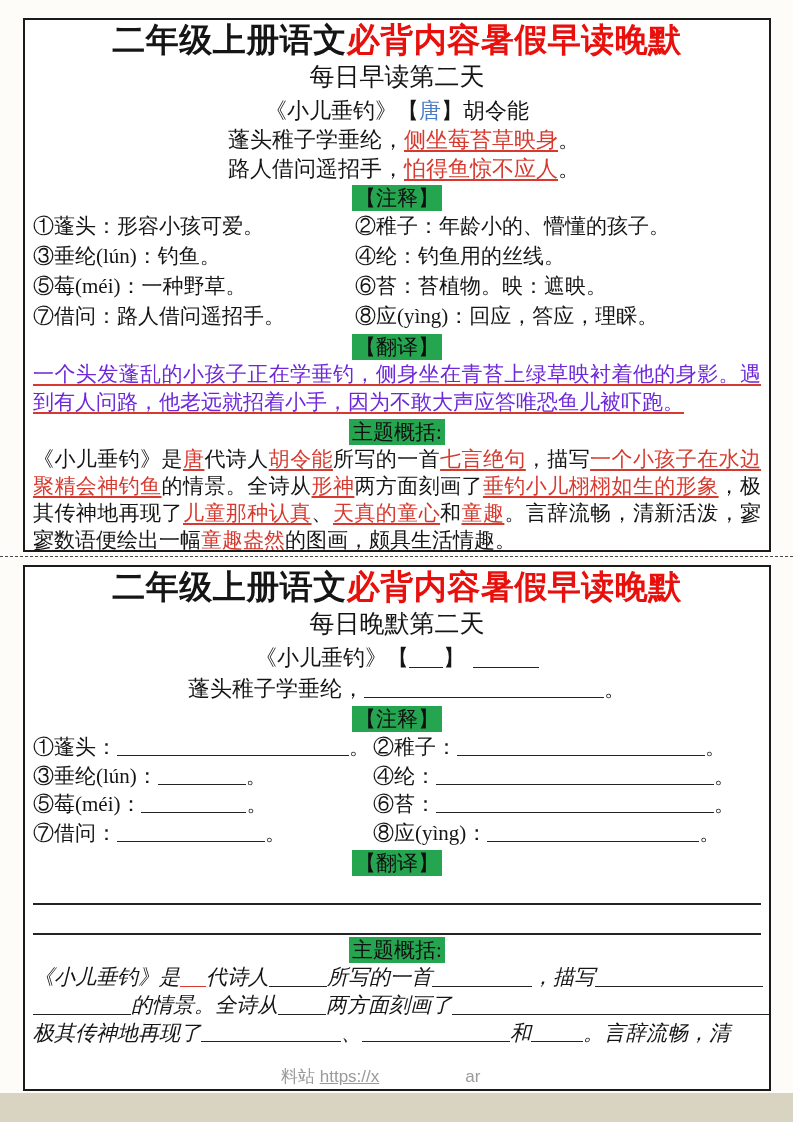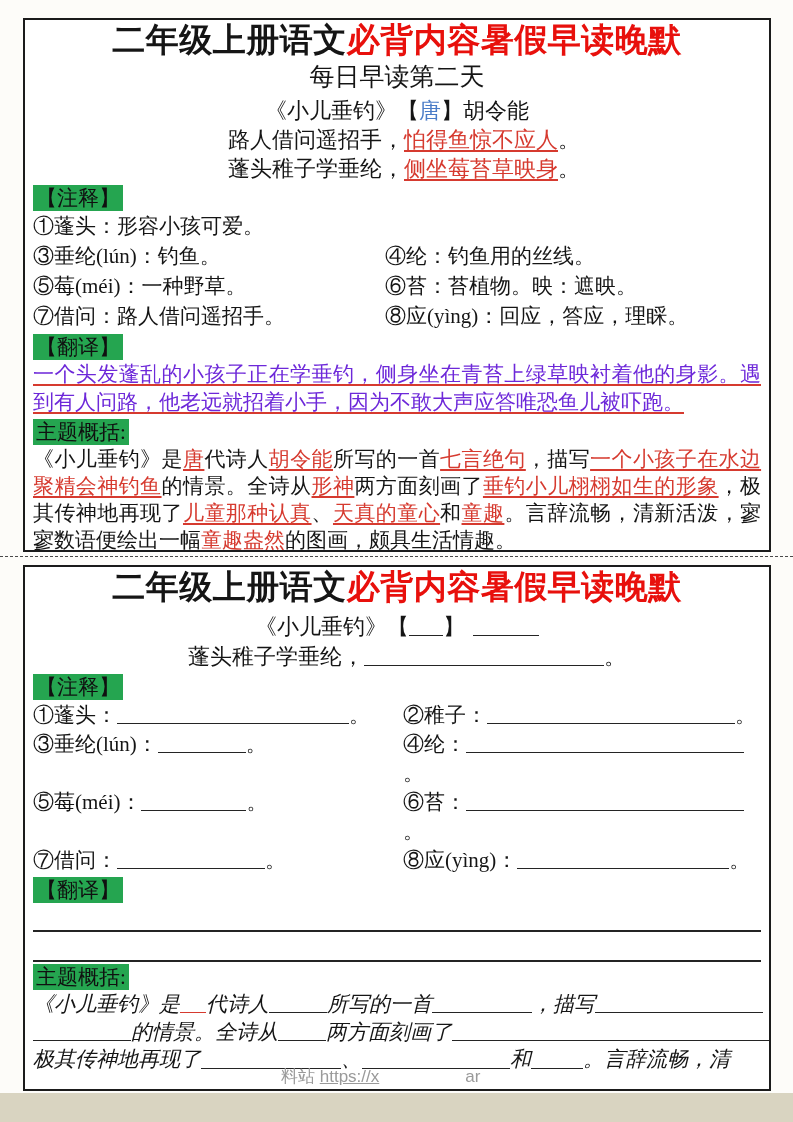--- a/index.html
+++ b/index.html
@@ -14,24 +14,24 @@
 
   .title{font-size:33px;font-weight:700;text-align:center;line-height:1.18;margin:1px 0 2px;letter-spacing:0.5px;}
   .t-red{color:#e8100c;}
   .subtitle{font-size:25px;font-weight:400;text-align:center;line-height:1.18;margin:0 0 1px;}
   .poem-head{font-size:22px;text-align:center;line-height:1.26;margin:6px 0 1px;}
   .dynasty{color:#4a7cc7;}
   .poem-line{font-size:22px;line-height:1.3;}
   #card1 .poem-line{padding-left:195px;}
   #card2 .poem-line{padding-left:155px;line-height:1.36;}
 
-  .label-line{margin:2px 0 1px;}
+  .label-line{margin:2px 0 1px;text-align:center;}
   .glabel{display:inline-block;background:#25a550;color:#101010;font-size:21px;line-height:1.24;padding:0 3px;}
 
-  .notes-row{display:grid;gap:30px;}
+  .notes-row{display:grid;}
   #c1-notes .notes-row{grid-template-columns:322px 1fr;line-height:1.42;font-size:21px;}
   #c2-notes .notes-row{grid-template-columns:340px 1fr;line-height:1.38;font-size:21px;}
 
   .red-u{color:#d63a2f;text-decoration:underline;text-decoration-color:#d63a2f;text-underline-offset:3px;}
   .translation{font-size:21px;line-height:1.33;color:#6d28d9;text-decoration:underline;
                text-decoration-color:#d63a2f;text-underline-offset:3px;text-align:justify;}
   .summary{font-size:21px;line-height:1.3;text-align:justify;}
   #c2-summary{text-align:left;font-style:italic;}
   .summary-line{white-space:nowrap;}
 
@@ -47,27 +47,28 @@
 </head>
 <body>
 
 <div class="page">
 
   <section class="card" id="card1">
     <h1 class="title"><span>二年级上册语文</span><span class="t-red">必背内容暑假早读晚默</span></h1>
     <div class="subtitle">每日早读第二天</div>
     <div class="poem-head"><span>《小儿垂钓》</span><span>【</span><span class="dynasty">唐</span><span>】</span><span>胡令能</span></div>
     <div id="c1-poem">
+        <div class="poem-line"><span>蓬头稚子学垂纶，</span><span class="red-u">侧坐莓苔草映身</span><span>。</span></div>
         <div class="poem-line"><span>路人借问遥招手，</span><span class="red-u">怕得鱼惊不应人</span><span>。</span></div>
-        <div class="poem-line"><span>蓬头稚子学垂纶，</span><span class="red-u">侧坐莓苔草映身</span><span>。</span></div>
       </div>
     <div class="label-line"><span class="glabel">【注释】</span></div>
     <div id="c1-notes">
         <div class="notes-row">
           <div class="note-cell">①蓬头：形容小孩可爱。</div>
+          <div class="note-cell">②稚子：年龄小的、懵懂的孩子。</div>
         </div>
         <div class="notes-row">
           <div class="note-cell">③垂纶(lún)：钓鱼。</div>
           <div class="note-cell">④纶：钓鱼用的丝线。</div>
         </div>
         <div class="notes-row">
           <div class="note-cell">⑤莓(méi)：一种野草。</div>
           <div class="note-cell">⑥苔：苔植物。映：遮映。</div>
         </div>
         <div class="notes-row">
@@ -78,20 +79,21 @@
     <div class="label-line"><span class="glabel">【翻译】</span></div>
     <div class="translation">一个头发蓬乱的小孩子正在学垂钓，侧身坐在青苔上绿草映衬着他的身影。遇到有人问路，他老远就招着小手，因为不敢大声应答唯恐鱼儿被吓跑。</div>
     <div class="label-line"><span class="glabel">主题概括:</span></div>
     <div class="summary" id="c1-summary"><span>《小儿垂钓》是</span><span class="red-u">唐</span><span>代诗人</span><span class="red-u">胡令能</span><span>所写的一首</span><span class="red-u">七言绝句</span><span>，描写</span><span class="red-u">一个小孩子在水边聚精会神钓鱼</span><span>的情景。全诗从</span><span class="red-u">形神</span><span>两方面刻画了</span><span class="red-u">垂钓小儿栩栩如生的形象</span><span>，极其传神地再现了</span><span class="red-u">儿童那种认真</span><span>、</span><span class="red-u">天真的童心</span><span>和</span><span class="red-u">童趣</span><span>。言辞流畅，清新活泼，寥寥数语便绘出一幅</span><span class="red-u">童趣盎然</span><span>的图画，颇具生活情趣。</span></div>
   </section>
 
   <div class="divider"></div>
 
   <section class="card" id="card2">
     <h1 class="title"><span>二年级上册语文</span><span class="t-red">必背内容暑假早读晚默</span></h1>
+    <div class="subtitle">每日晚默第二天</div>
     <div class="poem-head"><span>《小儿垂钓》</span><span>【</span><span class="blank" style="width:34px"></span><span>】</span><span class="blank" style="width:66px;margin-left:8px"></span></div>
     <div id="c2-poem">
         <div class="poem-line"><span>蓬头稚子学垂纶，</span><span class="blank" style="width: 240px;"></span><span>。</span></div>
       </div>
     <div class="label-line"><span class="glabel">【注释】</span></div>
     <div id="c2-notes">
         <div class="notes-row">
           <div class="note-cell"><span>①蓬头：</span><span class="blank" style="width: 232px;"></span><span>。</span></div>
           <div class="note-cell"><span>②稚子：</span><span class="blank" style="width: 248px;"></span><span>。</span></div>
         </div>

